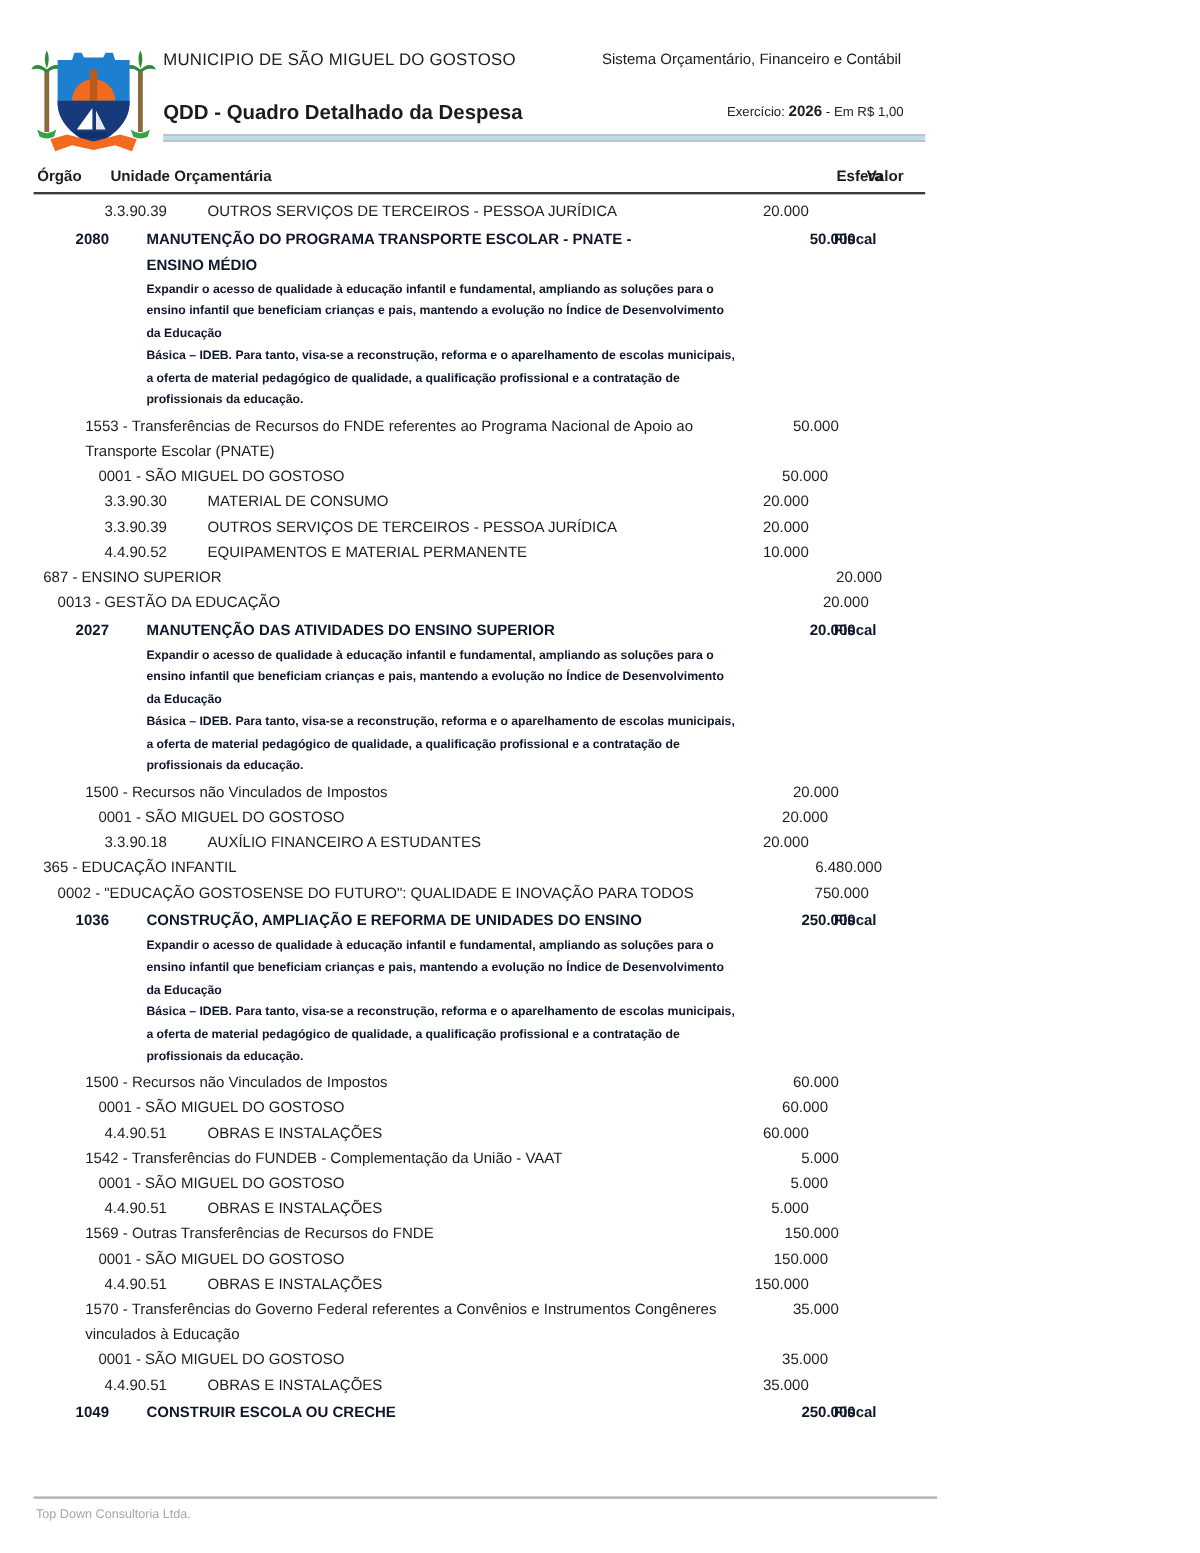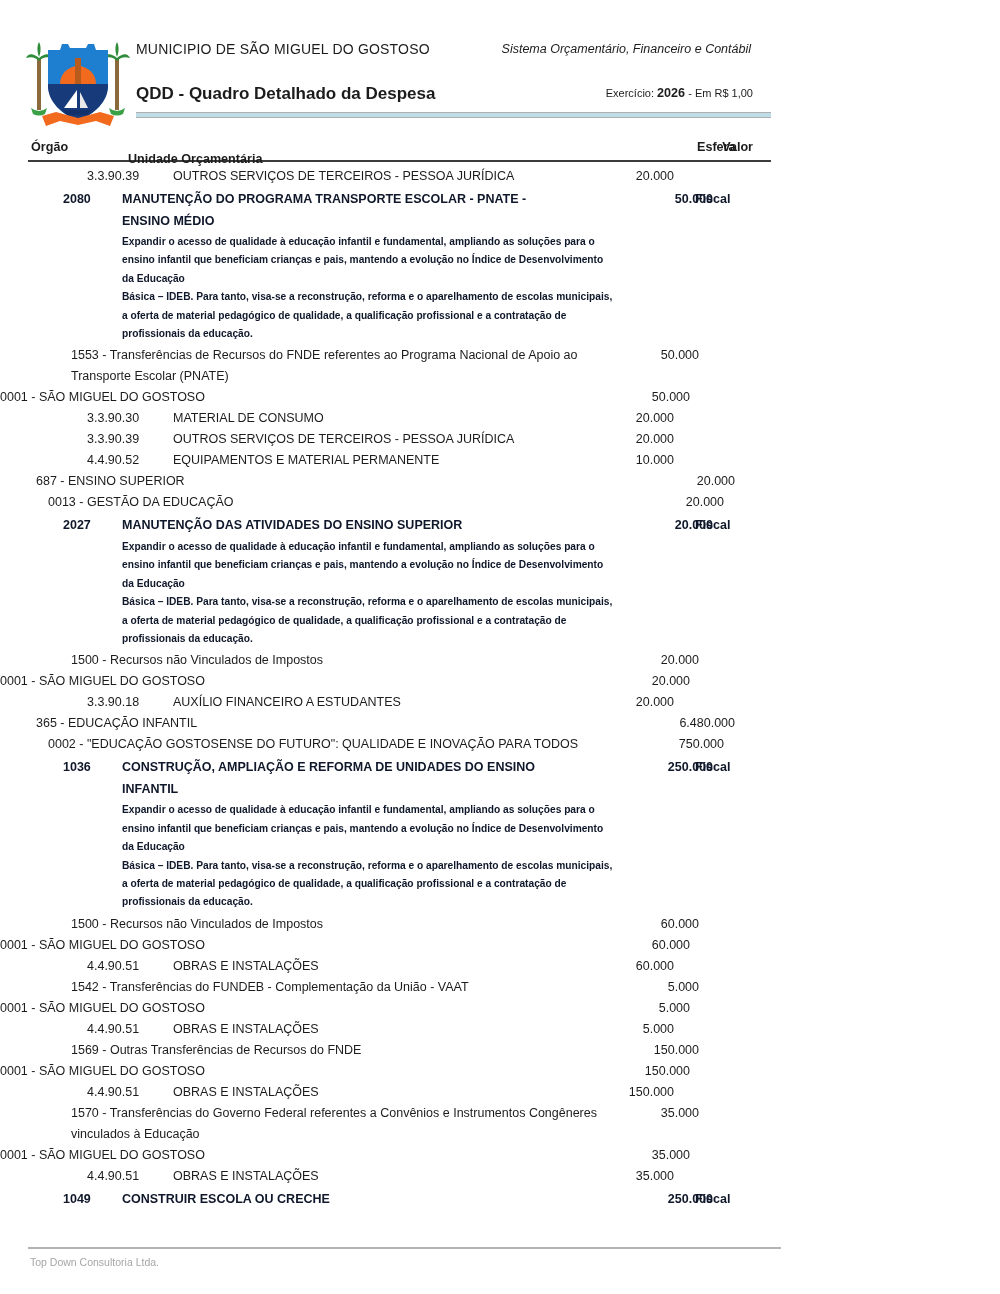--- a/index.html
+++ b/index.html
@@ -6,46 +6,46 @@
   html,body { background:#ffffff; }
   .page {
     position:relative; width:816px; height:1294px; background:#fff;
     font-family:"Liberation Sans", sans-serif; color:#1c1c1c;
     overflow:hidden;
   }
   
   .logo { position:absolute; left:26px; top:28px; width:104px; height:104px; }
   .muni { position:absolute; left:136px; top:41px; font-size:14px; letter-spacing:.2px; }
   .report-title { position:absolute; left:136px; top:84px; font-size:17px; font-weight:bold; }
-  .system { position:absolute; right:65px; top:42px; font-size:12.5px;font-style:italic; }
+  .system { position:absolute; right:65px; top:42px; font-size:12.5px; }
   .exercise { position:absolute; right:63px; top:86px; font-size:11px; }
   .exercise .b { font-size:12.6px; font-weight:bold; }
   .divider-bar {
     position:absolute; left:136px; right:45px; top:112px; height:6px;
     background:#bfdde9; border-top:1px solid #b0b0b0; border-bottom:1px solid #b0b0b0;
   }
   
   .table-head {
     position:absolute; left:28px; right:45px; top:140px; height:22px;
     border-bottom:2.5px solid #3c3c3c; font-size:12.6px; font-weight:bold;
   }
   .th-orgao  { position:absolute; left:3px; top:0; }
-  .th-unidade{ position:absolute; left:64px; top:12px;margin-left:36px; }
+  .th-unidade{ position:absolute; left:64px; top:0; }
   .th-esfera { position:absolute; left:669px; top:0;text-align:right; }
   .th-valor  { position:absolute; right:18px; top:0; }
   
   .rows { position:absolute; left:0; right:0; top:166px; }
   .row { position:relative; font-size:12.5px; line-height:21px; }
   .row .value { position:absolute; top:0; line-height:21px; white-space:nowrap; }
 
   .row-element { padding-left:87px; }
   .row-element .code { display:inline-block; width:86px; }
   .row-element .value { right:142px; }
 
-  .row-detail { }
+  .row-detail { padding-left:82px; }
   .row-detail .value { right:126px; }
 
   .row-source { padding-left:71px; padding-right:92px; }
   .row-source .value { right:117px; }
 
   .row-function { padding-left:36px; }
   .row-function .value { right:81px; }
 
   .row-program { padding-left:48px; }
   .row-program .value { right:92px; }
@@ -160,21 +160,20 @@
         <div class="src-line">1500 - Recursos não Vinculados de Impostos</div>
         <span class="value">20.000</span>
       </div>
       <div class="row row-detail"><span class="label">0001 - SÃO MIGUEL DO GOSTOSO</span><span class="value">20.000</span></div>
       <div class="row row-element"><span class="code">3.3.90.18</span><span class="desc-text">AUXÍLIO FINANCEIRO A ESTUDANTES</span><span class="value">20.000</span></div>
       <div class="row row-function"><span class="label">365 - EDUCAÇÃO INFANTIL</span><span class="value">6.480.000</span></div>
       <div class="row row-program"><span class="label">0002 - "EDUCAÇÃO GOSTOSENSE DO FUTURO": QUALIDADE E INOVAÇÃO PARA TODOS</span><span class="value">750.000</span></div>
       <div class="row row-action">
         <span class="code">1036</span>
         <div class="title-line">CONSTRUÇÃO, AMPLIAÇÃO E REFORMA DE UNIDADES DO ENSINO</div>
-        <div class="title-line">INFANTIL</div>
         <span class="esfera">Fiscal</span>
         <div class="desc">
           <div class="desc-line">Expandir o acesso de qualidade à educação infantil e fundamental, ampliando as soluções para o</div>
           <div class="desc-line">ensino infantil que beneficiam crianças e pais, mantendo a evolução no Índice de Desenvolvimento</div>
           <div class="desc-line">da Educação</div>
           <div class="desc-line">Básica – IDEB. Para tanto, visa-se a reconstrução, reforma e o aparelhamento de escolas municipais,</div>
           <div class="desc-line">a oferta de material pedagógico de qualidade, a qualificação profissional e a contratação de</div>
           <div class="desc-line">profissionais da educação.</div>
         </div>
         <span class="value">250.000</span>

